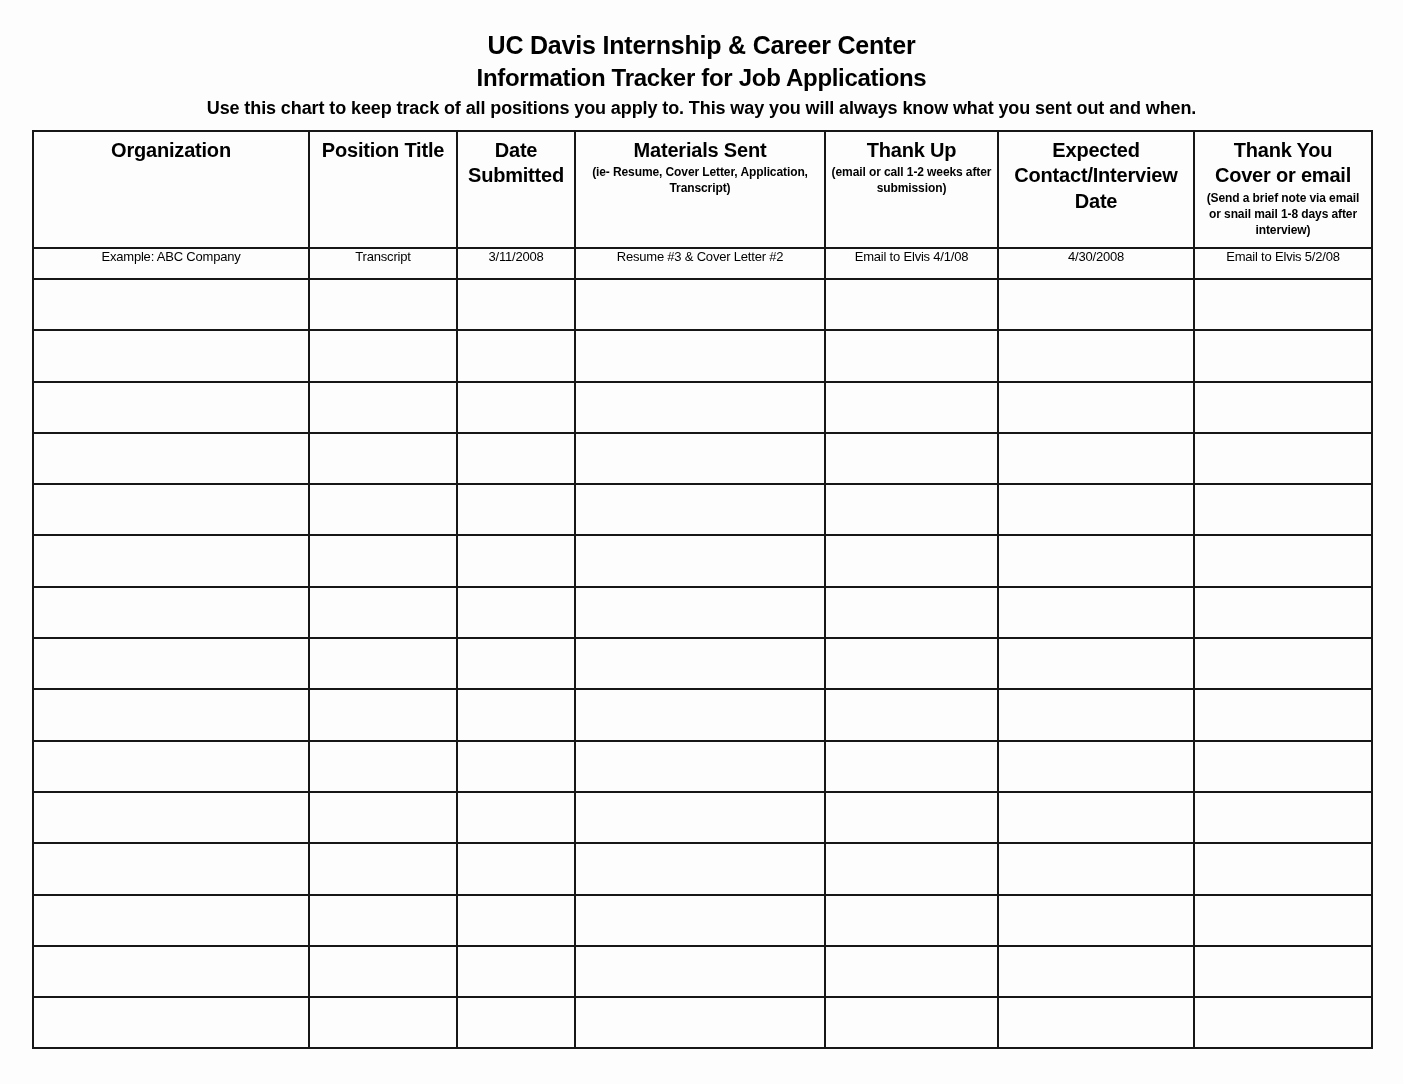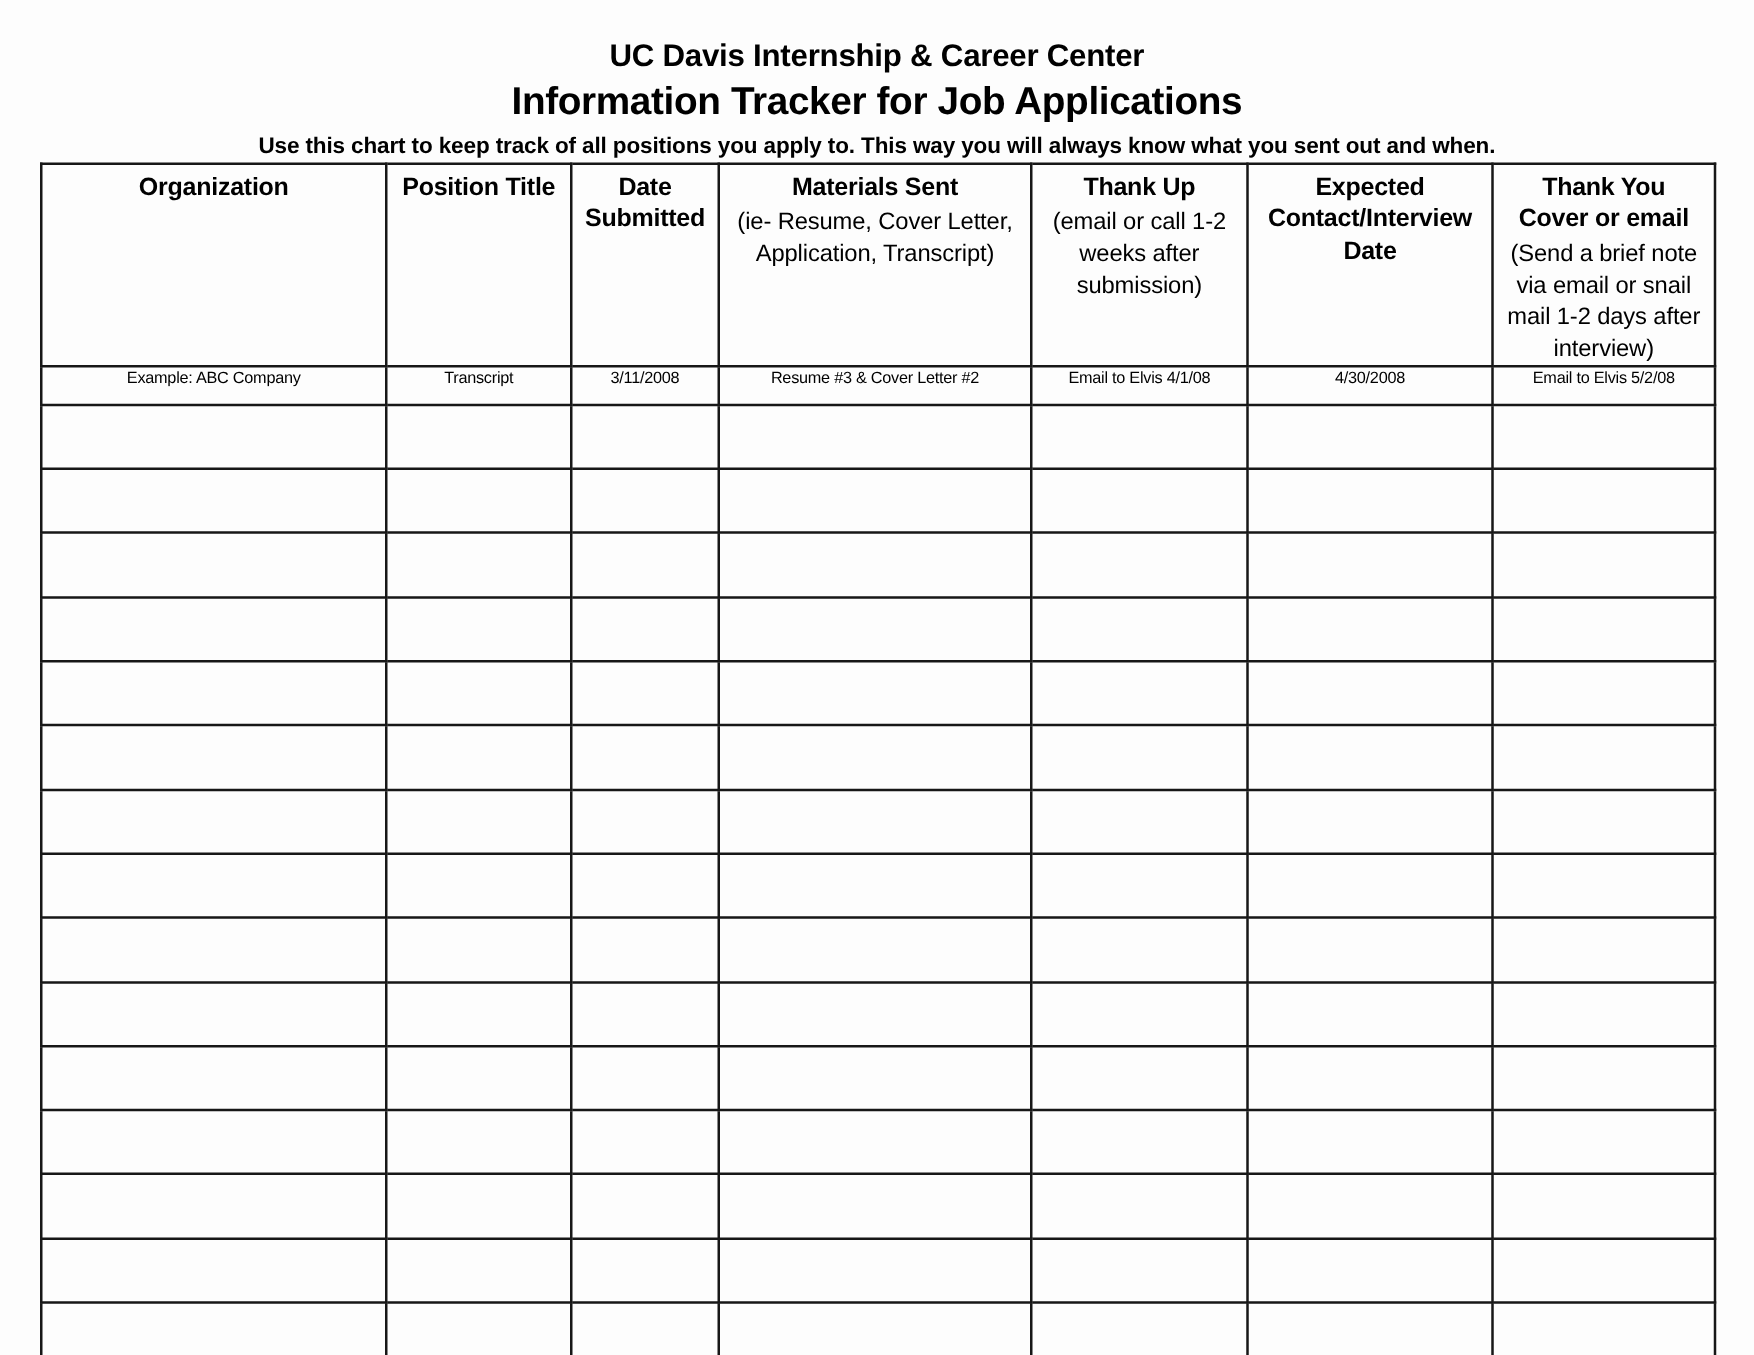--- a/index.html
+++ b/index.html
@@ -33,21 +33,21 @@
     text-align: center;
   }
   .org-title {
     font-size: 25px;
     font-weight: bold;
     letter-spacing: -0.2px;
     margin-top: 32px;
     line-height: 1.05;
   }
   .doc-title {
-    font-size: 31px;
+    font-size: 24px;
     font-weight: bold;
     letter-spacing: -0.3px;
     margin-top: 7px;
     line-height: 1.05;
   }
   .subtitle {
     font-size: 18px;
     font-weight: bold;
     margin-top: 9px;
     line-height: 1.05;
@@ -92,22 +92,22 @@
   .hd-main {
     display: block;
     font-size: 20px;
     font-weight: bold;
     line-height: 1.27;
     padding-top: 6px;
     letter-spacing: -0.2px;
   }
   .hd-sub {
     display: block;
-    font-size: 19px;
-    font-weight: normal;
+    font-size: 12px;
+    font-weight: bold;
     line-height: 1.33;
     padding: 2px 5px 0 5px;
     letter-spacing: -0.1px;
   }
 
   tbody td {
     height: 51.3px;
     text-align: center;
     vertical-align: middle;
     font-size: 17px;
@@ -171,21 +171,21 @@
             <span class="hd-sub">(email or call 1-2 weeks after submission)</span>
           </th>
           <th>
             <span class="hd-main">Expected</span>
             <span class="hd-main" style="padding-top:0">Contact/Interview</span>
             <span class="hd-main" style="padding-top:0">Date</span>
           </th>
           <th>
             <span class="hd-main">Thank You</span>
             <span class="hd-main" style="padding-top:0">Cover or email</span>
-            <span class="hd-sub">(Send a brief note via email or snail mail 1-2 days after interview)</span>
+            <span class="hd-sub">(Send a brief note via email or snail mail 1-8 days after interview)</span>
           </th>
         </tr>
       </thead>
 
       <tbody>
         <tr class="example-row">
           <td>
               <span class="cell-text">Example: ABC Company</span>
             </td>
           <td>

